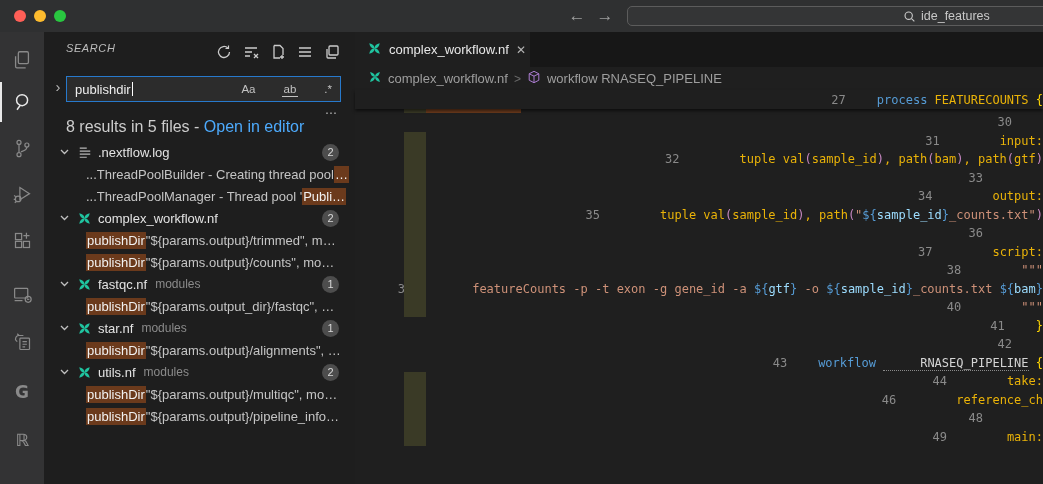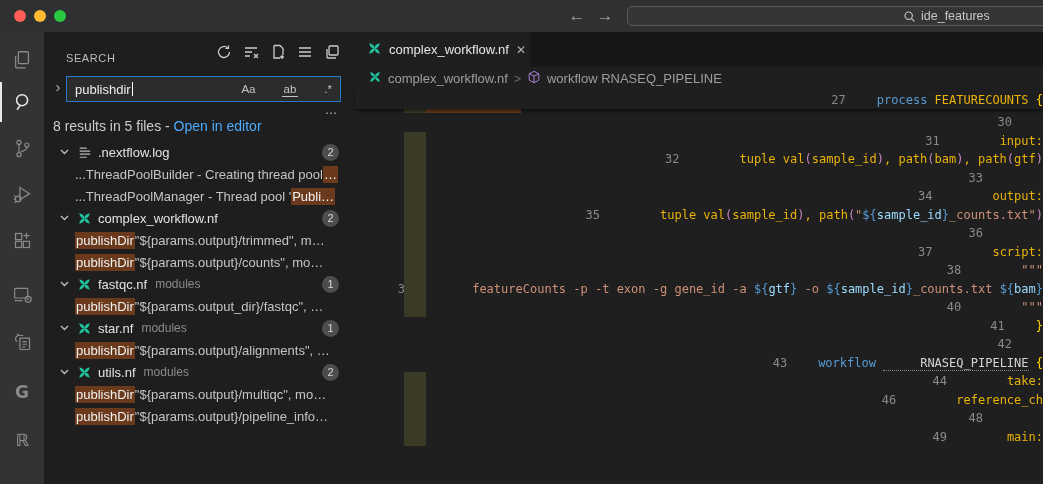--- a/index.html
+++ b/index.html
@@ -22,46 +22,46 @@
 
   
   .activitybar { position:absolute; top:32px; left:0; width:44px; height:452px; background:#333334; }
   .act-item { position:absolute; left:0; width:44px; height:40px; display:flex; align-items:center; justify-content:center; color:#8a8a8a; }
   .act-item.active { color:#e9e9e9; border-left:2px solid #e9e9e9; }
   .act-item svg { display:block; }
   .act-glyph { font-size:17px; font-weight:bold; font-family:"DejaVu Sans", sans-serif; }
 
   
   .sidebar { position:absolute; top:32px; left:44px; width:311px; height:452px; background:#1e1e1e; }
-  .panel-title { position:absolute; top:20px; left:22px; font-size:11px; letter-spacing:0.6px; color:#bdbdbd; }
+  .panel-title { position:absolute; top:10px; left:22px; font-size:11px; letter-spacing:0.6px; color:#bdbdbd;font-style:italic; }
   .panel-icons { position:absolute; top:11px; right:14px; display:flex; gap:9px; color:#cccccc; }
   .picon { width:18px; height:18px; display:flex; align-items:center; justify-content:center; }
   .replace-chevron { position:absolute; top:46px; left:8px; color:#b5b5b5; font-size:15px; width:12px; text-align:center; }
   .search-box { position:absolute; top:44px; left:22px; width:275px; height:26px; background:#2c2c2c;
     border:1px solid #2779cc; display:flex; align-items:center; padding:0 6px 0 8px; }
   .search-text { color:#eeeeee; font-size:13px; }
   .caret { display:inline-block; width:1px; height:14px; background:#ffffff; margin-left:1px; vertical-align:-2px; }
   .search-opts { margin-left:auto; display:flex; gap:24px; align-items:flex-start; color:#c2c2c2; font-size:11.5px; }
   .opt { padding:1px 2px; }
   .opt-ww { border-bottom:1px solid #c2c2c2; }
   .more-dots { position:absolute; top:74px; right:16px; color:#bbbbbb; font-size:12px; letter-spacing:2px; }
-  .summary { position:absolute; top:86px; left:9px; font-size:14px; color:#cccccc; }
+  .summary { position:absolute; top:86px; left:22px; font-size:16px; color:#cccccc; }
   .summary a { color:#4daafc; text-decoration:none; }
 
   
   .tree { position:absolute; top:109px; left:0; width:311px; }
   .row { height:22px; display:flex; align-items:center; white-space:nowrap; overflow:hidden; }
   .file-row { padding-left:13px; color:#e0e0e0; font-size:13px; gap:5px; }
   .file-row .chev { width:14px; height:14px; display:flex; align-items:center; justify-content:center; color:#c0c0c0; flex:0 0 auto; }
   .file-row .ficon { width:17px; height:17px; display:flex; align-items:center; justify-content:center; flex:0 0 auto; }
   .file-name { color:#e3e3e3; }
   .file-desc { color:#8b8b8b; font-size:12px; margin-left:3px; }
   .badge { margin-left:auto; margin-right:16px; min-width:17px; height:17px; border-radius:9px; background:#4d4d4d;
     color:#d8d8d8; font-size:11px; display:flex; align-items:center; justify-content:center; padding:0 4px; flex:0 0 auto; }
-  .match-row { padding-left:31px; font-size:13px; color:#c5c5c5; }
+  .match-row { padding-left:42px; font-size:13px; color:#c5c5c5; }
   .match-row .hl { background:#6b3a1c; color:#f2f2f2; padding:1px 1px; }
 
   
   .editor { position:absolute; top:32px; left:355px; width:688px; height:452px; background:#1f1f1f; }
   .tabbar { position:absolute; top:0; left:0; width:688px; height:35px; background:#171717; }
   .tab { position:absolute; top:0; left:0; width:175px; height:35px; background:#1f1f1f; display:flex; align-items:center;
     padding:0 10px 0 12px; gap:7px; font-size:13px; color:#e8e8e8; }
   .tab-close { margin-left:auto; color:#b5b5b5; font-size:12px; }
   .breadcrumbs { position:absolute; top:35px; left:0; width:688px; height:23px; display:flex; align-items:center;
     padding-left:13px; gap:6px; font-size:13px; color:#9e9e9e; background:#1f1f1f; }

